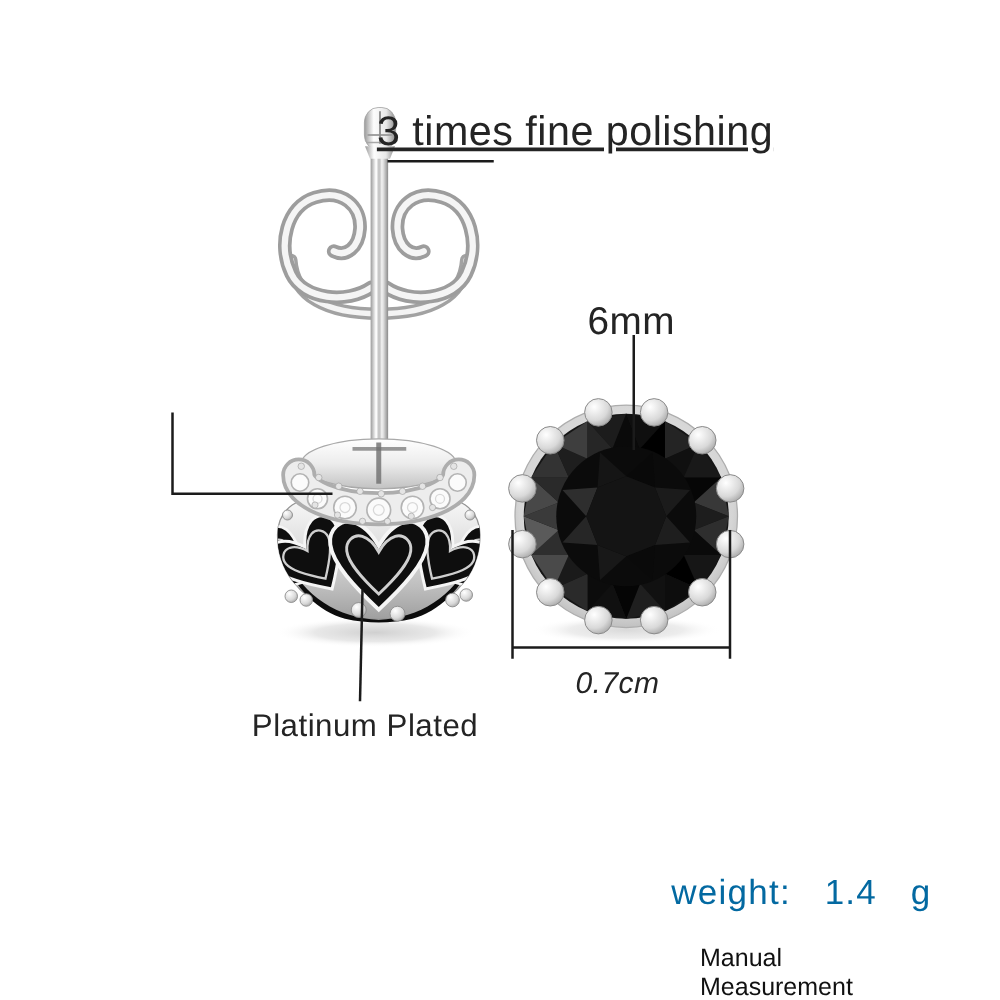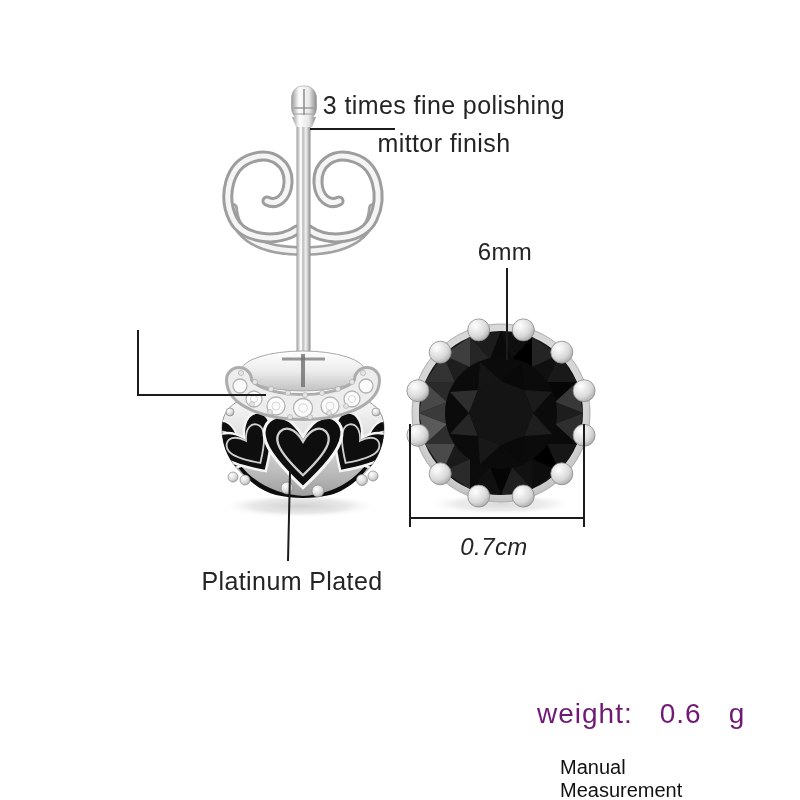--- a/index.html
+++ b/index.html
@@ -1,27 +1,27 @@
 <!DOCTYPE html>
 <html><head>
 <meta charset="utf-8">
 <style>
   html,body{margin:0;padding:0;background:#ffffff;}
   #canvas{position:relative;width:800px;height:800px;background:#ffffff;overflow:hidden;
           font-family:"Liberation Sans", sans-serif;color:#242424;}
   #art{position:absolute;left:0;top:0;}
   .ann{position:absolute;text-align:center;letter-spacing:.4px;white-space:nowrap;line-height:1.2;}
   .ann .ln{white-space:nowrap;}
-  #ann-polishing{left:444px;top:86px;transform:translateX(-50%);font-size:25px;line-height:38px;}
+  #ann-polishing{left:460px;top:86px;transform:translateX(-50%);font-size:33px;line-height:38px;text-decoration:underline;}
   #ann-zirconia{left:157px;top:266px;transform:translateX(-50%);font-size:24px;line-height:31px;}
-  #ann-gemsize{left:505px;top:238px;transform:translateX(-50%);font-size:24px;}
+  #ann-gemsize{left:505px;top:238px;transform:translateX(-50%);font-size:31px;}
   #ann-diameter{left:494px;top:533px;transform:translateX(-50%);font-size:24px;font-style:italic;}
   #ann-plating{left:292px;top:566px;transform:translateX(-50%);font-size:25px;}
   #weight-row{position:absolute;left:537px;top:698px;display:flex;align-items:baseline;
-              gap:27px;font-size:28px;letter-spacing:1px;color:#701a75;}
+              gap:27px;font-size:28px;letter-spacing:1px;color:#0369a1;}
   #weight-note{left:622px;top:733px;transform:translateX(-50%);position:absolute;font-size:21px;letter-spacing:.3px;}
   #weight-disclaimer{left:640px;top:756px;transform:translateX(-50%);position:absolute;
                      font-size:20px;letter-spacing:0;color:#111;}
 </style>
 </head>
 <body>
 
 <div id="canvas">
 
   <svg id="art" width="800" height="800" viewBox="0 0 800 800">
@@ -247,32 +247,31 @@
       <g>
         <line x1="410" y1="424" x2="410" y2="527"></line>
         <line x1="584" y1="424" x2="584" y2="527"></line>
         <line x1="410" y1="518" x2="584" y2="518"></line>
       </g>
     </g>
   </svg>
 
   <div class="ann" id="ann-polishing">
     <div class="ln">3 times fine polishing</div>
-    <div class="ln">mittor finish</div>
   </div>
 
   <div class="ann" id="ann-zirconia">
   </div>
 
   <div class="ann" id="ann-gemsize">6mm</div>
 
   <div class="ann" id="ann-diameter">0.7cm</div>
 
   <div class="ann" id="ann-plating">Platinum Plated</div>
 
   <div id="weight-row">
     <span>weight:</span>
-    <span>0.6</span>
+    <span>1.4</span>
     <span>g</span>
   </div>
   <div id="weight-disclaimer">Manual Measurement Permissible Error</div>
 
 </div>
 
 </body></html>

